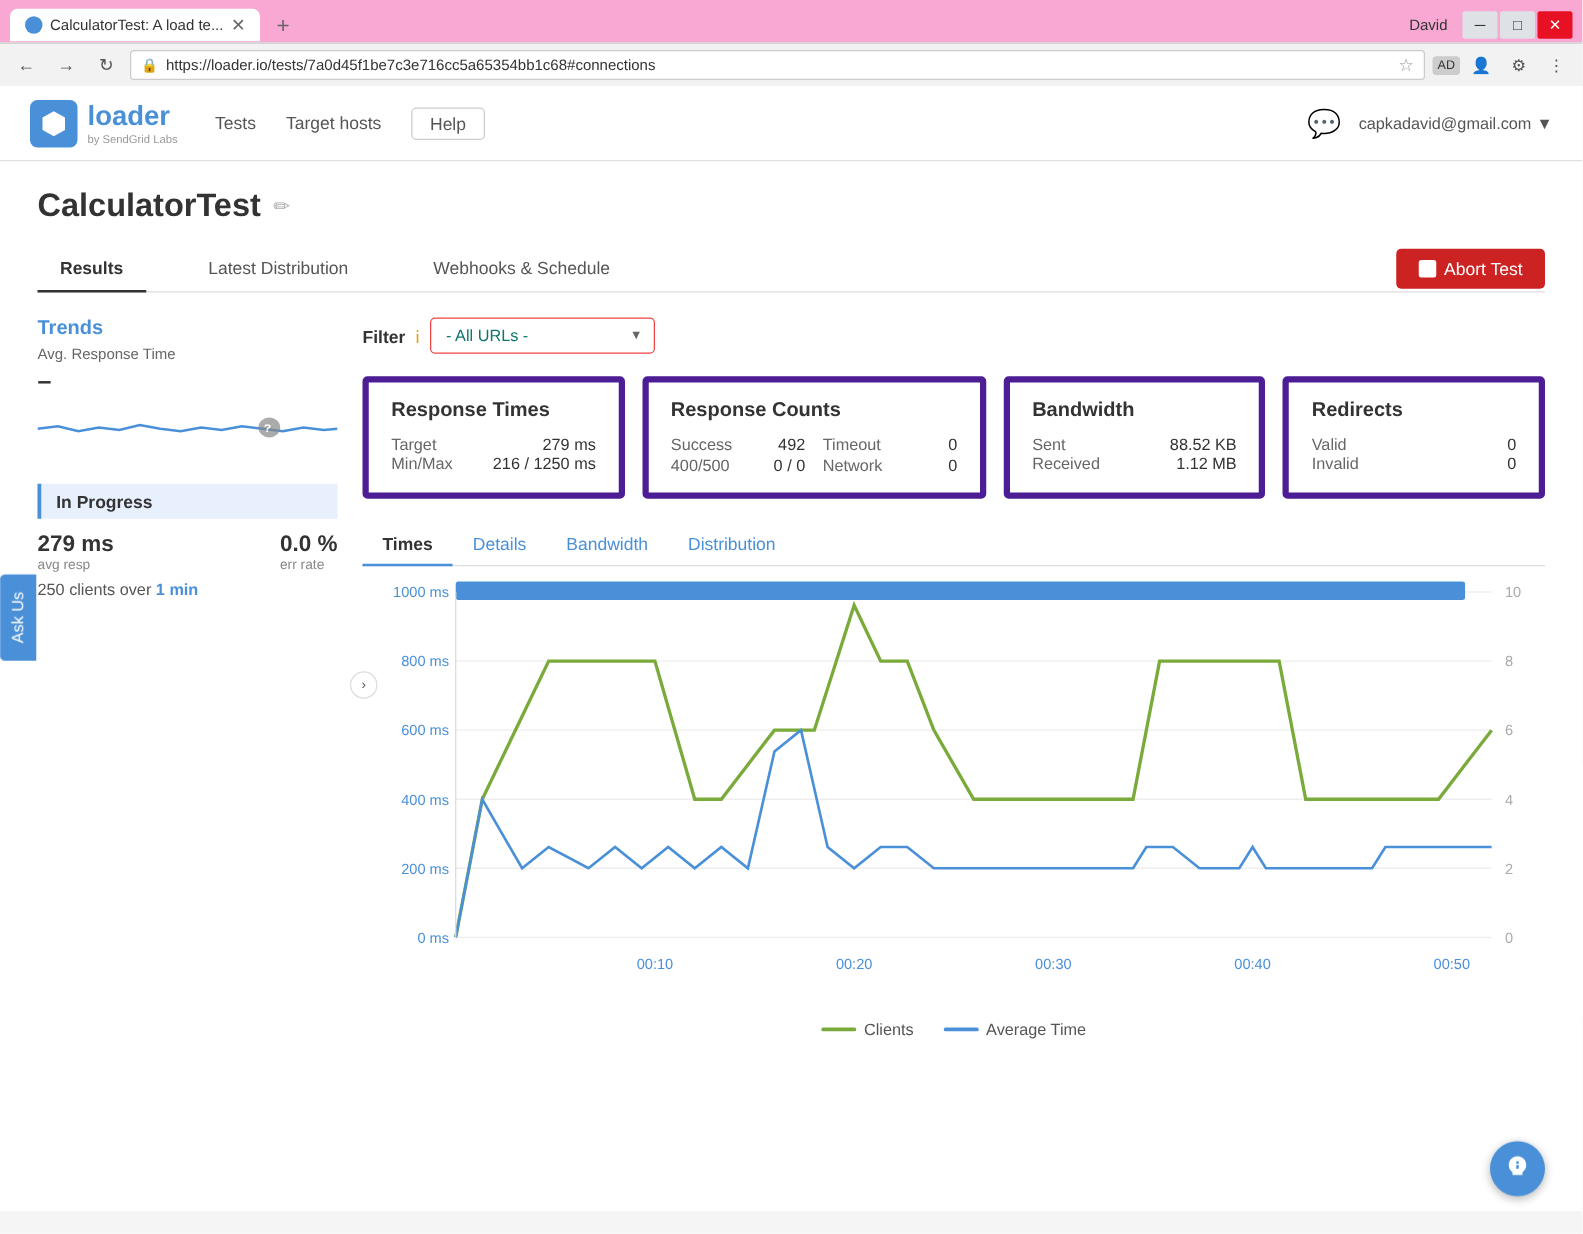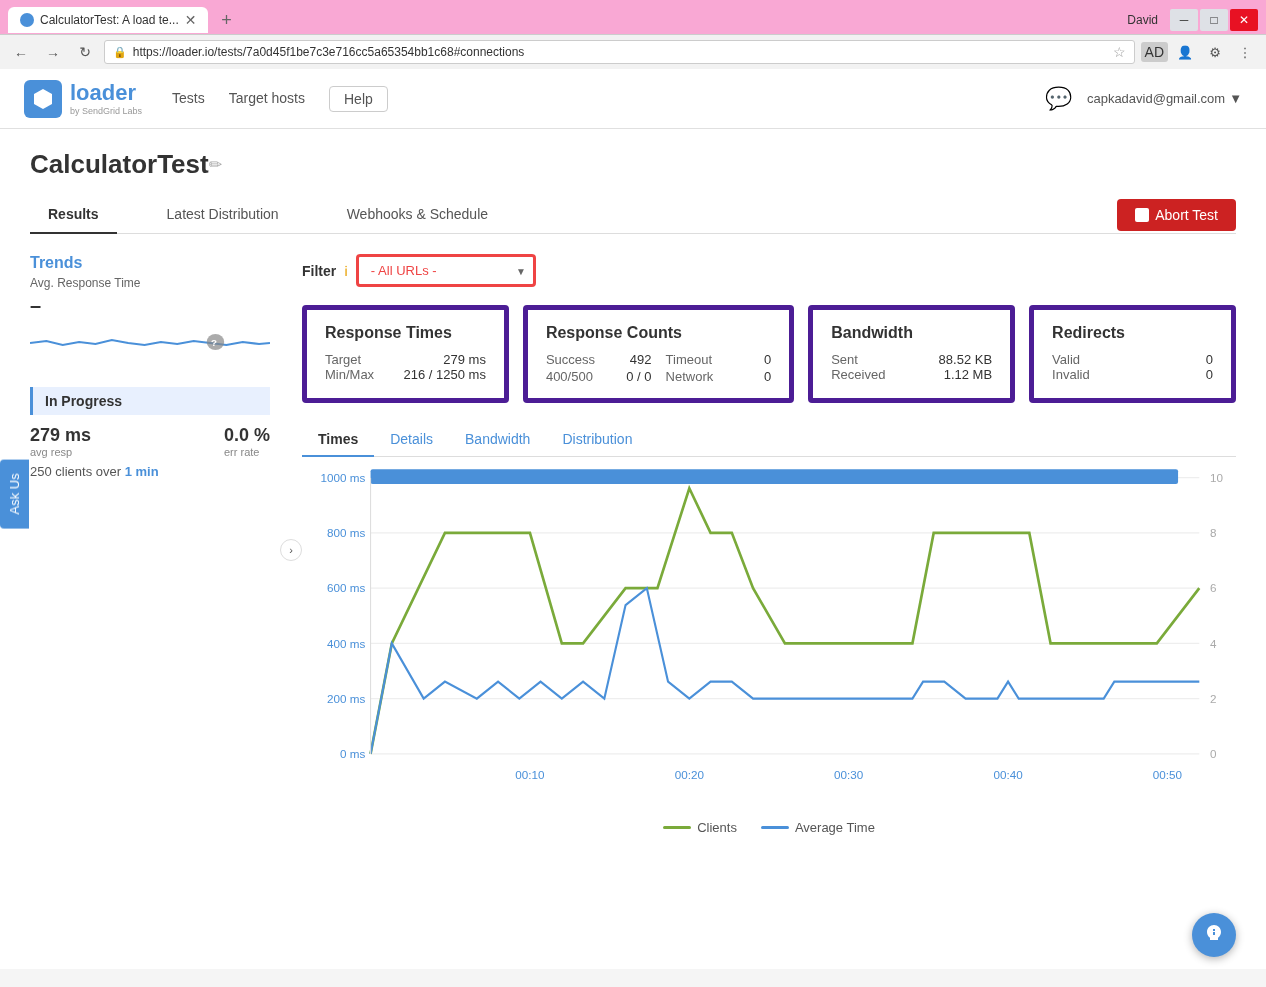--- a/index.html
+++ b/index.html
@@ -20,53 +20,53 @@
     .user-label { font-size: 12px; color: #333; padding: 0 8px; }
 
     .browser-toolbar { background: #f2f2f2; border-top: 1px solid #ccc; display: flex; align-items: center; padding: 4px 8px; gap: 6px; }
     .nav-btn { width: 26px; height: 26px; display: flex; align-items: center; justify-content: center; border-radius: 50%; cursor: pointer; color: #555; font-size: 14px; }
     .address-bar { flex: 1; display: flex; align-items: center; background: #fff; border: 1px solid #ccc; border-radius: 3px; padding: 3px 8px; gap: 6px; font-size: 12px; }
     .secure-icon { color: #0a8040; font-size: 11px; }
     .address-url { color: #333; flex: 1; }
     .bookmark-icon { color: #999; font-size: 14px; cursor: pointer; }
     .toolbar-icons { display: flex; gap: 4px; align-items: center; }
     .toolbar-icon-btn { width: 26px; height: 26px; display: flex; align-items: center; justify-content: center; color: #555; font-size: 13px; cursor: pointer; border-radius: 3px; }
-    .ext-btn { background: #ccc; border-radius: 3px; font-size: 14px; padding: 2px 4px; cursor: pointer; }
+    .ext-btn { background: #ccc; border-radius: 3px; font-size: 10px; padding: 2px 4px; cursor: pointer; }
 
     
     .app-container { background: #fff; min-height: 900px; }
     .app-header { background: #fff; border-bottom: 1px solid #e0e0e0; padding: 0 24px; display: flex; align-items: center; height: 60px; }
     .logo-area { display: flex; align-items: center; gap: 8px; margin-right: 30px; }
     .logo-icon { width: 38px; height: 38px; background: #4a90d9; border-radius: 6px; display: flex; align-items: center; justify-content: center; }
     .logo-icon svg { width: 24px; height: 24px; }
     .logo-text { display: flex; flex-direction: column; }
     .logo-name { font-size: 22px; font-weight: bold; color: #4a90d9; line-height: 1.1; }
     .logo-sub { font-size: 9px; color: #999; }
     .nav-links { display: flex; gap: 24px; }
     .nav-link { color: #555; text-decoration: none; font-size: 14px; cursor: pointer; padding: 4px 0; }
     .nav-help { border: 1px solid #ccc; border-radius: 4px; padding: 4px 14px; color: #555; font-size: 14px; cursor: pointer; }
     .header-right { margin-left: auto; display: flex; align-items: center; gap: 14px; }
     .chat-icon { font-size: 22px; color: #555; cursor: pointer; }
     .user-menu { color: #555; font-size: 13px; cursor: pointer; display: flex; align-items: center; gap: 4px; }
 
     
     .main-content { padding: 20px 30px; }
-    .page-title-row { display: flex; align-items: center; gap: 0; margin-bottom: 16px; }
+    .page-title-row { display: flex; align-items: center; gap: 10px; margin-bottom: 16px; }
     .page-title { font-size: 26px; font-weight: bold; color: #333; }
     .edit-icon { color: #aaa; font-size: 16px; cursor: pointer; }
 
     
     .tabs-row { display: flex; align-items: center; border-bottom: 1px solid #ddd; margin-bottom: 0; gap: 32px; }
     .tab-item { padding: 10px 18px; font-size: 14px; cursor: pointer; color: #555; border-bottom: 2px solid transparent; margin-bottom: -1px; }
     .tab-item.active { color: #333; border-bottom: 2px solid #333; font-weight: 600; }
     .abort-btn { margin-left: auto; background: #cc2222; color: #fff; border: none; border-radius: 4px; padding: 8px 18px; font-size: 14px; cursor: pointer; display: flex; align-items: center; gap: 6px; }
     .abort-btn-icon { width: 14px; height: 14px; background: #fff; border-radius: 2px; display: inline-block; }
 
     
-    .content-area { display: flex; padding-top: 20px; gap: 12px; }
+    .content-area { display: flex; padding-top: 20px; gap: 0; }
 
     
     .left-sidebar { width: 260px; min-width: 260px; padding-right: 20px; }
     .trends-title { color: #4a90d9; font-size: 16px; font-weight: bold; margin-bottom: 4px; }
     .trends-subtitle { color: #666; font-size: 12px; margin-bottom: 4px; }
     .trends-value { color: #333; font-size: 20px; font-weight: bold; margin-bottom: 6px; }
     .trends-chart { height: 50px; background: transparent; margin-bottom: 14px; position: relative; }
     .sparkline { width: 100%; height: 40px; }
 
     .status-badge { background: #e8f0fe; border-left: 3px solid #4a90d9; padding: 6px 12px; margin-bottom: 10px; font-weight: bold; color: #333; font-size: 14px; }
@@ -77,21 +77,21 @@
     .clients-info strong { color: #4a90d9; font-weight: bold; }
 
     
     .sidebar-chevron { position: absolute; right: -12px; top: 50%; transform: translateY(-50%); background: #fff; border: 1px solid #ddd; border-radius: 50%; width: 22px; height: 22px; display: flex; align-items: center; justify-content: center; cursor: pointer; font-size: 11px; color: #555; }
 
     
     .right-content { flex: 1; }
     .filter-row { display: flex; align-items: center; gap: 8px; margin-bottom: 18px; }
     .filter-label { font-size: 14px; color: #333; font-weight: bold; }
     .filter-info { color: #e8a000; font-size: 14px; }
-    .filter-select { padding: 6px 30px 6px 12px; border: 3px solid #ef4444; border-radius: 4px; font-size: 13px; color: #ef4444; background: #fff; appearance: none; cursor: pointer; min-width: 180px; }
+    .filter-select { padding: 6px 30px 6px 12px; border: 1px solid #ef4444; border-radius: 4px; font-size: 13px; color: #0f766e; background: #fff; appearance: none; cursor: pointer; min-width: 180px; }
     .filter-select-wrapper { position: relative; display: inline-block; }
     .filter-select-wrapper::after { content: '▼'; position: absolute; right: 10px; top: 50%; transform: translateY(-50%); font-size: 10px; color: #666; pointer-events: none; }
 
     
     .metrics-row { display: flex; gap: 14px; margin-bottom: 20px; }
     .metric-card { border: 5px solid #4c1d95; border-radius: 4px; padding: 14px 18px; flex: 1; min-width: 0; }
     .metric-title { font-size: 16px; font-weight: bold; color: #333; margin-bottom: 10px; }
     .metric-row { display: flex; justify-content: space-between; align-items: baseline; gap: 8px; }
     .metric-key { color: #666; font-size: 13px; white-space: nowrap; }
     .metric-val { color: #333; font-size: 13px; font-weight: 500; white-space: nowrap; }

